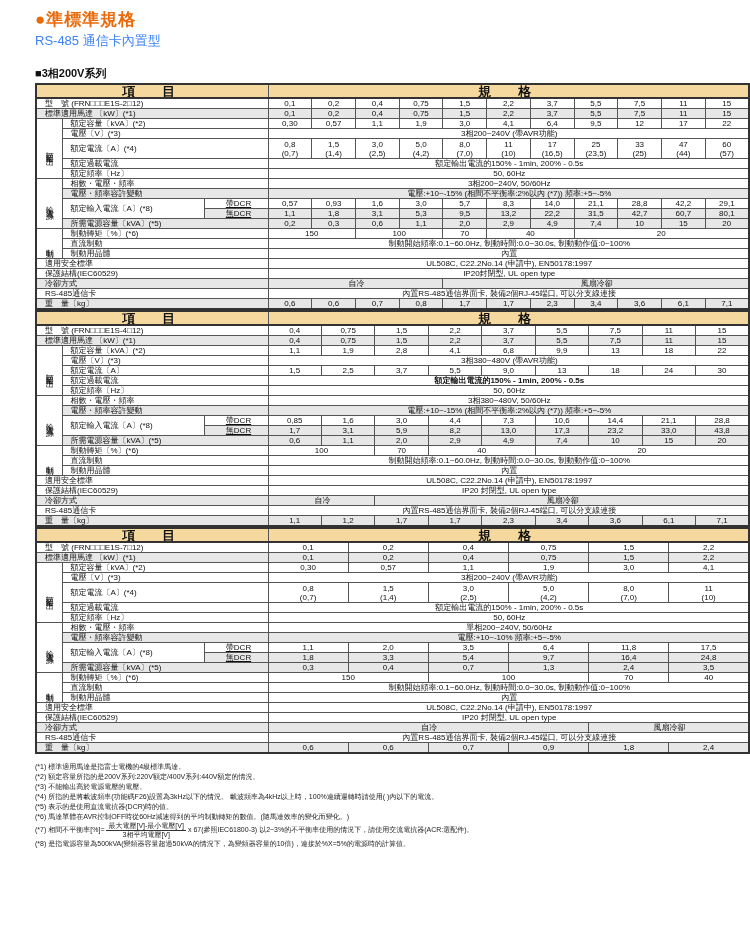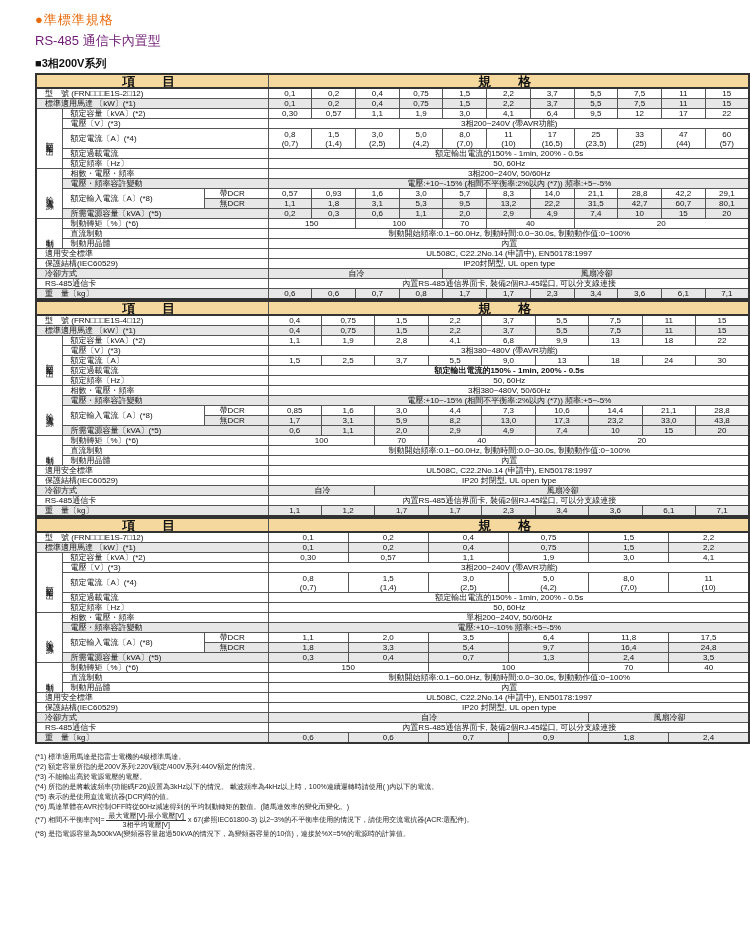--- a/index.html
+++ b/index.html
@@ -10,46 +10,46 @@
     --outer:#333;
   }
   html,body{margin:0;padding:0;background:#fff;}
   body{
     width:750px;height:935px;box-sizing:border-box;
     padding:10px 2px 0 35px;
     font-family:"Liberation Sans","DejaVu Sans",sans-serif;
     color:#111;overflow:hidden;
   }
   .title{
-    color:var(--accent);font-size:13px;font-weight:normal;
+    color:var(--accent);font-size:17px;font-weight:bold;
     letter-spacing:1px;line-height:20px;
   }
-  .subtitle{font-size:13px;line-height:18px;margin:2px 0 6px 0;color:#701a75;}
+  .subtitle{font-size:13px;line-height:18px;margin:2px 0 6px 0;color:#3b82f6;}
   .section-title{font-size:11px;font-weight:bold;margin:12px 0 2px 0;color:#111;}
-  .section-title:first-of-type{margin-top:6px;}
+  .section-title:first-of-type{margin-top:16px;}
   table.spec{
     border-collapse:collapse;table-layout:fixed;width:713px;
     border:2px solid var(--outer);
   }
   table.spec td,table.spec th{
     border:1px solid var(--line);
     font-size:8px;line-height:9px;height:9px;
     padding:0 2px;text-align:center;
     overflow:hidden;white-space:nowrap;font-weight:normal;
   }
   table.spec th.band{
     background:var(--band);font-size:13px;font-weight:bold;
     letter-spacing:7px;height:12px;border-bottom:2px solid var(--outer);
   }
   table.spec td.group{
     writing-mode:vertical-rl;text-orientation:upright;
     letter-spacing:2px;padding:1px 0;white-space:normal;
   }
   table.spec td.label{text-align:left;padding-left:8px;}
-  table.spec td.sub{text-align:left;padding-left:15px;}
+  table.spec td.sub{text-align:center;padding-left:7px;text-decoration:underline;}
   table.spec td.left{text-align:center;padding-left:4px;}
   table.spec td.bold{font-weight:bold;}
   table.spec tr.shaded td{background:var(--shade);}
   table.spec tr.tall td{height:19px;}
   .cell-line{line-height:9px;}
   .footnotes{margin-top:8px;}
   .footnote{font-size:7px;line-height:10px;color:#222;white-space:nowrap;}
   .footnote .mark{margin-right:2px;}
   .frac{
     display:inline-block;vertical-align:middle;text-align:center;

